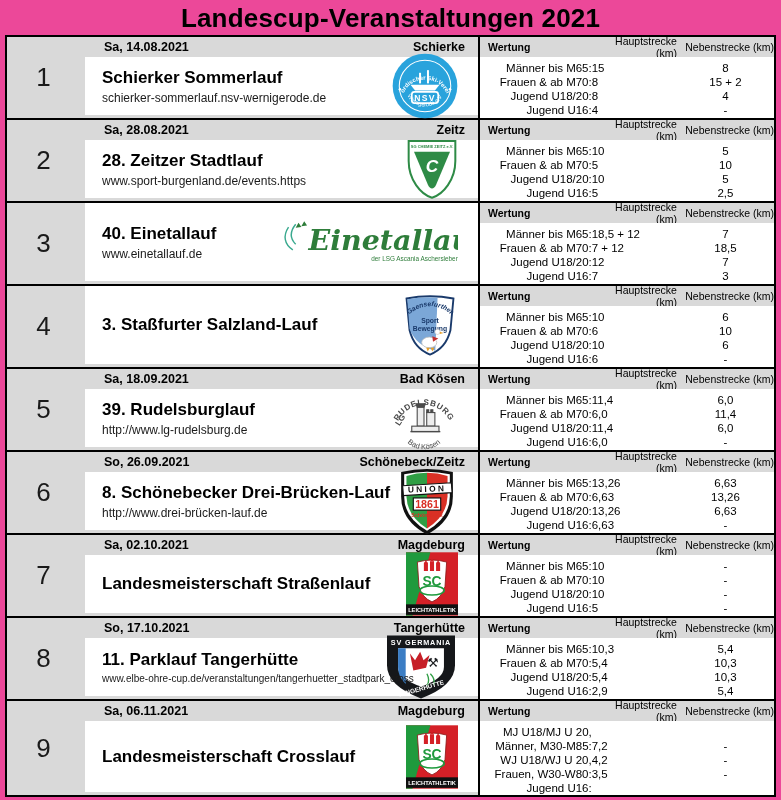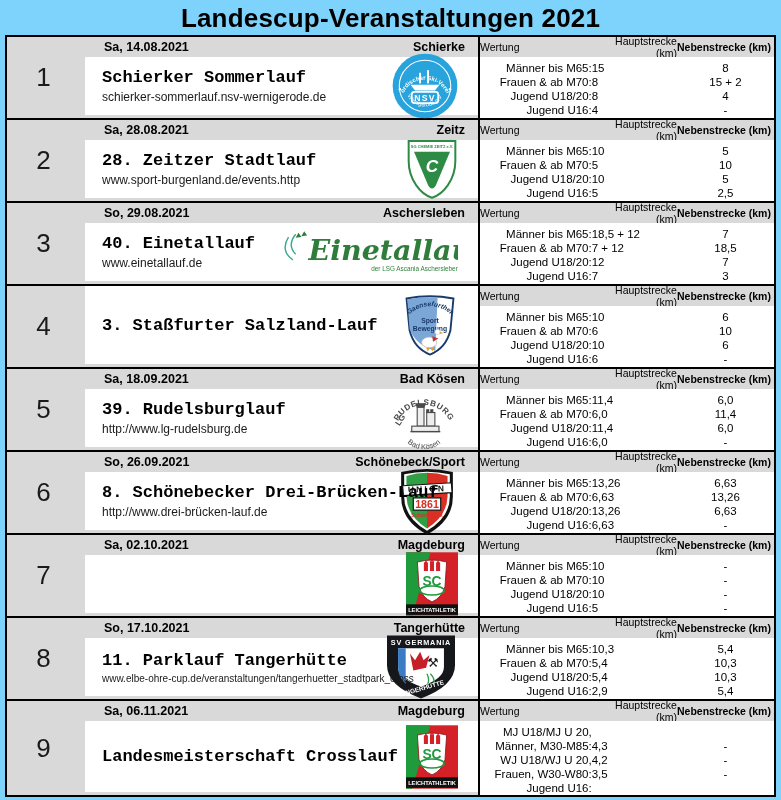--- a/index.html
+++ b/index.html
@@ -1,36 +1,36 @@
 <!DOCTYPE html>
 <html><head>
 <meta charset="utf-8">
 <style>
   html,body{margin:0;padding:0;background:#fff;}
-  .sheet{position:relative;width:781px;height:800px;font-family:"Liberation Sans",sans-serif;background:#7dd3fc;overflow:hidden;}
+  .sheet{position:relative;width:781px;height:800px;font-family:"Liberation Sans",sans-serif;background:#ec4899;overflow:hidden;}
   .title{ text-align:center;font-size:26px;font-weight:bold;color:#000;padding-top:3px;letter-spacing:0.2px;}
   .table{position:absolute;top:35px;left:5px;width:767px;height:758px;border:2px solid #000;display:flex;flex-direction:column;background:#d9d9d9;}
   .row{display:flex;height:81px;border-top:2px solid #000;background:#d9d9d9;}
   .row:first-child{border-top:none;}
   .row.tall{height:auto;flex:1;}
   .num{width:73px;display:flex;align-items:center;justify-content:center;font-size:26px;color:#1a1a1a;}
   .content{flex:1;display:flex;flex-direction:column;border-right:2px solid #000;min-width:0;}
   .strip{height:20px;display:flex;align-items:center;justify-content:space-between;padding:0 13px 0 24px;font-size:12.5px;font-weight:bold;color:#000;}
   .whitebox{flex:1;background:#fff;margin:0 0 3px 5px;position:relative;display:flex;align-items:center;}
   .eventinfo{padding-left:17px;white-space:nowrap;position:relative;z-index:1;}
-  .eventname{font-size:17px;font-weight:bold;color:#000;font-family:Liberation Mono, monospace;}
+  .eventname{font-size:17px;font-weight:bold;color:#000;}
   .eventurl{font-size:12px;color:#1a1a1a;margin-top:3px;}
   .row:nth-child(8) .eventurl{font-size:10px;}
   .logoslot{position:absolute;right:20px;top:50%;transform:translateY(-50%);z-index:0;}
   .logoslot svg{display:block;}
   .wertung{width:294px;display:flex;flex-direction:column;}
   .wstrip{height:20px;display:flex;align-items:center;font-size:10.5px;color:#000;}
-  .wc1{width:38%;padding-left:0;box-sizing:border-box;font-weight:normal;}
+  .wc1{width:38%;padding-left:8px;box-sizing:border-box;font-weight:bold;}
   .wc2{width:29%;text-align:right;}
-  .wc3{width:33%;text-align:left;font-weight:bold;}
+  .wc3{width:33%;text-align:right;}
   .wbody{flex:1;background:#fff;padding-top:4px;}
   .wrow{display:flex;line-height:14px;font-size:11.5px;color:#000;}
   .wlabel{width:38%;text-align:right;}
   .whaupt{width:29%;text-align:left;}
   .wneben{width:33%;text-align:center;}
   
   .logo-nsv{width:66px;height:66px}
   .logo-zeitz{width:52px;height:62px}
   .logo-einetallauf{width:178px;height:46px}
   .logo-gaensefurther{width:56px;height:66px}
@@ -117,21 +117,21 @@
       <div class="row">
     <div class="num">2</div>
     <div class="content">
       <div class="strip">
         <span>Sa, 28.08.2021</span>
         <span>Zeitz</span>
       </div>
       <div class="whitebox">
         <div class="eventinfo">
           <div class="eventname">28. Zeitzer Stadtlauf</div>
-          <div class="eventurl">www.sport-burgenland.de/events.http</div>
+          <div class="eventurl">www.sport-burgenland.de/events.https</div>
         </div>
         <div class="logoslot">
               <svg class="logo logo-zeitz" viewBox="0 0 78 92">
     <path d="M4,4 H74 V34 C74,62 56,84 39,89 C22,84 4,62 4,34 Z" fill="#ffffff" stroke="#2e8b46" stroke-width="3"></path>
     <text x="39" y="14" text-anchor="middle" font-size="6" font-weight="bold" fill="#2e8b46">SG CHEMIE ZEITZ e.V.</text>
     <path d="M12,20 H66 L45,70 C42,77 36,77 33,70 Z" fill="#2e8b46"></path>
     <text x="39" y="50" text-anchor="middle" font-size="26" font-weight="bold" font-style="italic" fill="#ffffff">C</text>
   </svg>
             </div>
       </div>
@@ -162,24 +162,20 @@
     <span class="wlabel">Jugend U16:</span>
     <span class="whaupt">5</span>
     <span class="wneben">2,5</span>
   </div>
           </div>
     </div>
   </div>
       <div class="row">
     <div class="num">3</div>
     <div class="content">
-      <div class="strip">
-        <span>So, 29.08.2021</span>
-        <span>Aschersleben</span>
-      </div>
       <div class="whitebox">
         <div class="eventinfo">
           <div class="eventname">40. Einetallauf</div>
           <div class="eventurl">www.einetallauf.de</div>
         </div>
         <div class="logoslot">
               <svg class="logo logo-einetallauf" viewBox="0 0 250 62">
     <path d="M22,6 C14,16 14,26 22,34 M12,10 C4,22 6,34 18,42" fill="none" stroke="#3aa98f" stroke-width="2"></path>
     <path d="M26,4 l4,6 l-8,1 z M34,2 l4,6 l-8,1 z" fill="#2e7d3a"></path>
     <text x="40" y="42" font-size="40" font-style="italic" font-weight="bold" font-family="DejaVu Serif, serif" fill="#2e7d3a">Einetallauf</text>
@@ -329,21 +325,21 @@
     <span class="wneben">-</span>
   </div>
           </div>
     </div>
   </div>
       <div class="row">
     <div class="num">6</div>
     <div class="content">
       <div class="strip">
         <span>So, 26.09.2021</span>
-        <span>Schönebeck/Sport</span>
+        <span>Schönebeck/Zeitz</span>
       </div>
       <div class="whitebox">
         <div class="eventinfo">
           <div class="eventname">8. Schönebecker Drei-Brücken-Lauf</div>
           <div class="eventurl">http://www.drei-brücken-lauf.de</div>
         </div>
         <div class="logoslot">
               <svg class="logo logo-union" viewBox="0 0 80 92">
     <path d="M6,8 Q40,0 74,8 L74,40 Q74,72 40,90 Q6,72 6,40 Z" fill="#111111"></path>
     <path d="M10,11 Q40,4 70,11 L70,40 Q70,68 40,85 Q10,68 10,40 Z" fill="#ffffff"></path>
@@ -389,20 +385,24 @@
     </div>
   </div>
       <div class="row">
     <div class="num">7</div>
     <div class="content">
       <div class="strip">
         <span>Sa, 02.10.2021</span>
         <span>Magdeburg</span>
       </div>
       <div class="whitebox">
+        <div class="eventinfo">
+          <div class="eventname">Landesmeisterschaft Straßenlauf</div>
+
+        </div>
         <div class="logoslot">
               <svg class="logo logo-scm" viewBox="0 0 64 78">
     <rect x="0" y="0" width="64" height="78" fill="#d42027"></rect>
     <polygon points="0,0 30,0 8,78 0,78" fill="#1f9a3d"></polygon>
     <path d="M14,12 Q32,7 50,12 L48,42 Q44,56 32,61 Q20,56 16,42 Z" fill="#ffffff" stroke="#8a1212" stroke-width="1"></path>
     <g fill="#d42027">
       <rect x="22" y="13" width="5" height="10"></rect>
       <rect x="29.5" y="11" width="5" height="12"></rect>
       <rect x="37" y="13" width="5" height="10"></rect>
       <path d="M22,13 l2.5,-3 l2.5,3 z M29.5,11 l2.5,-3 l2.5,3 z M37,13 l2.5,-3 l2.5,3 z"></path>
@@ -539,21 +539,21 @@
         <span class="wc3">Nebenstrecke (km)</span>
       </div>
       <div class="wbody">
             <div class="wrow">
     <span class="wlabel">MJ U18/MJ U 20,</span>
     <span class="whaupt"></span>
     <span class="wneben"></span>
   </div>
             <div class="wrow">
     <span class="wlabel">Männer, M30-M85:</span>
-    <span class="whaupt">4,3</span>
+    <span class="whaupt">7,2</span>
     <span class="wneben">-</span>
   </div>
             <div class="wrow">
     <span class="wlabel">WJ U18/WJ U 20,</span>
     <span class="whaupt">4,2</span>
     <span class="wneben">-</span>
   </div>
             <div class="wrow">
     <span class="wlabel">Frauen, W30-W80:</span>
     <span class="whaupt">3,5</span>

